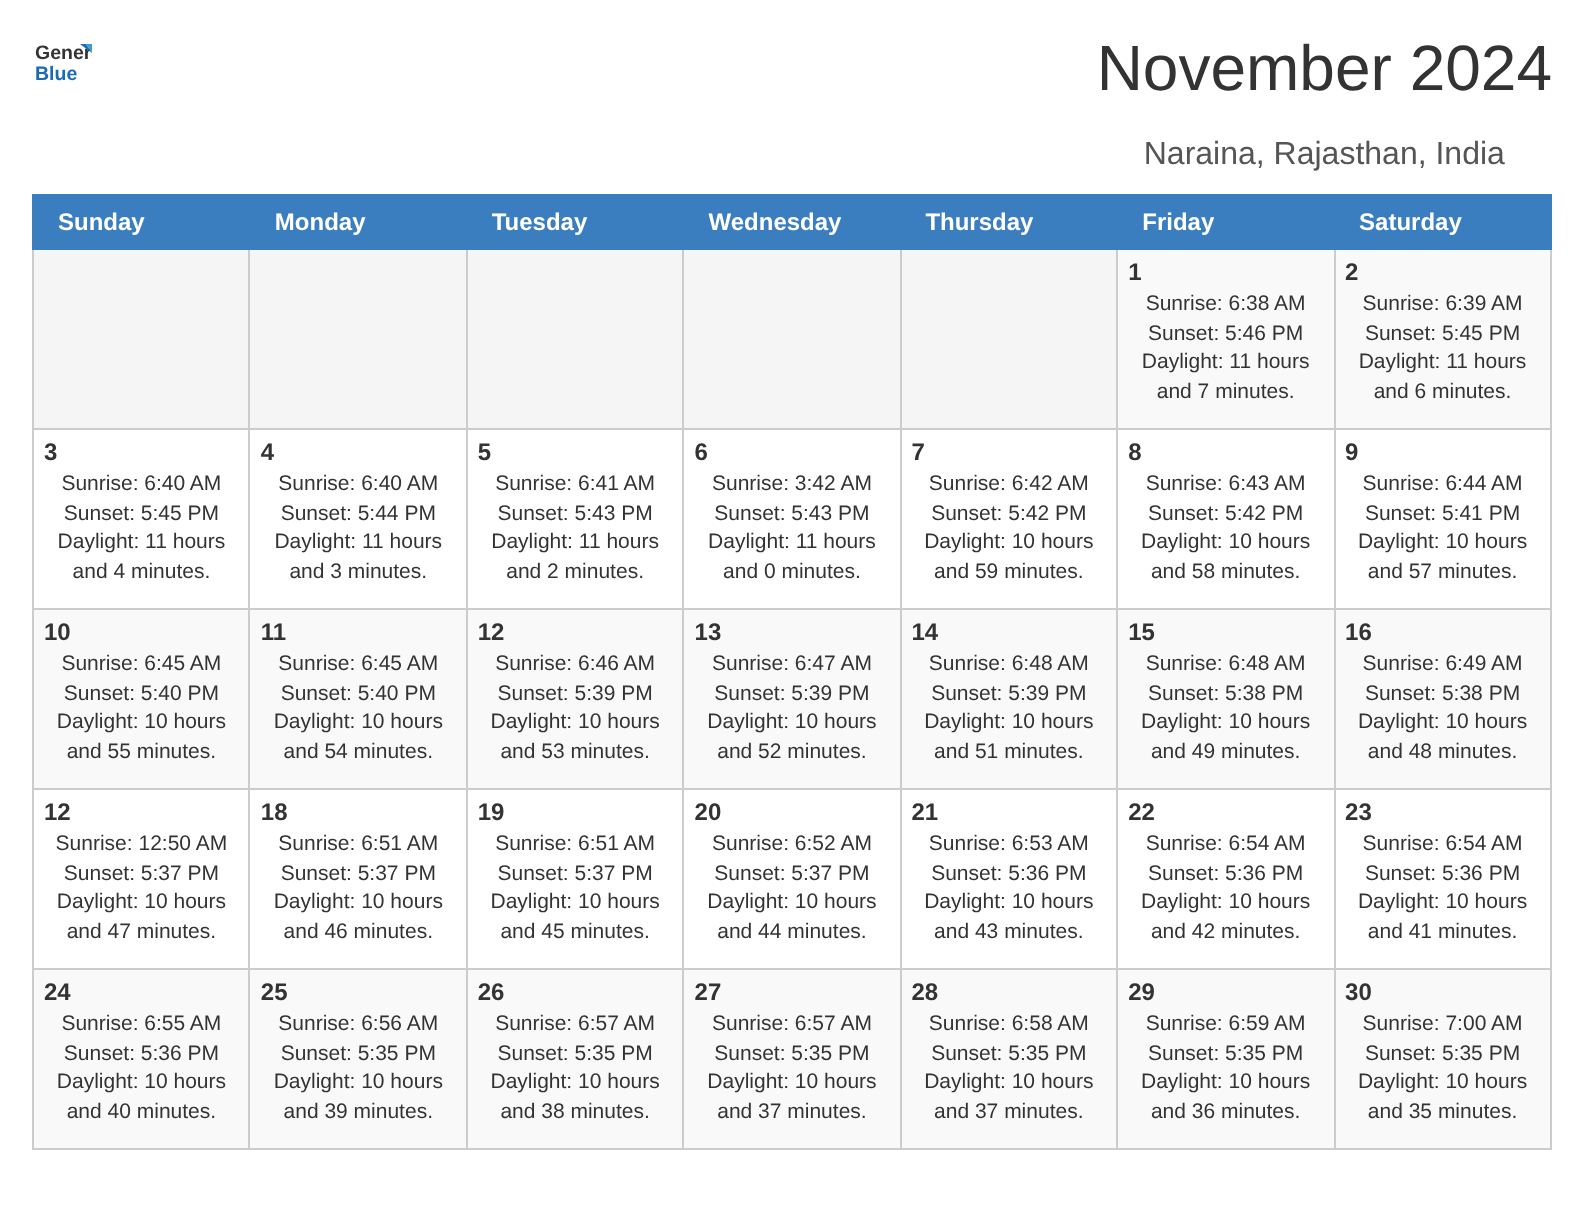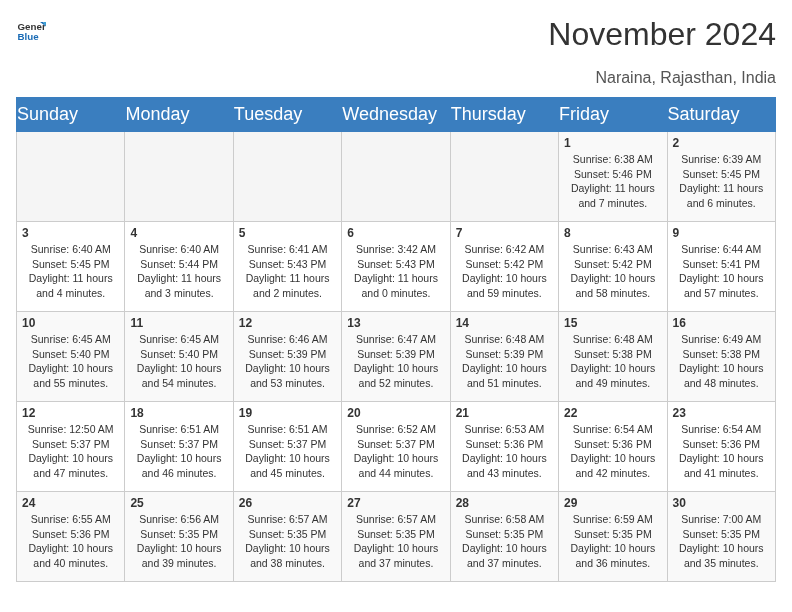--- a/index.html
+++ b/index.html
@@ -19,45 +19,45 @@
     .logo {
       display: flex;
       align-items: center;
       gap: 4px;
     }
     .logo-icon {
       width: 30px;
       height: 30px;
     }
     .title-block {
-      text-align: right;
+      text-align: center;
     }
     .title-block h1 {
       font-size: 32px;
       font-weight: normal;
       color: #333;
     }
     .title-block h2 {
       font-size: 16px;
       font-weight: normal;
       color: #555;
       margin-top: 16px;
     }
     .calendar {
       width: 100%;
       border-collapse: collapse;
       font-size: 11px;
     }
     .calendar thead tr th {
       background: #3a7ebf;
       color: #fff;
-      padding: 6px 0;
+      padding: 6px 12px;
       text-align: left;
-      font-size: 18px;
-      font-weight: normal;
+      font-size: 12px;
+      font-weight: bold;
       border: 1px solid #3a7ebf;
     }
     .calendar tbody tr td {
       border: 1px solid #ccc;
       vertical-align: top;
       padding: 4px 5px;
       height: 90px;
       width: 108px;
       color: #333;
       background: #fff;

